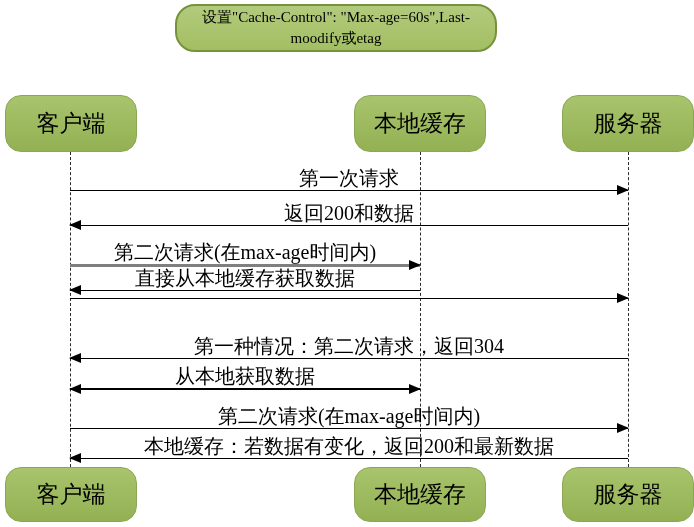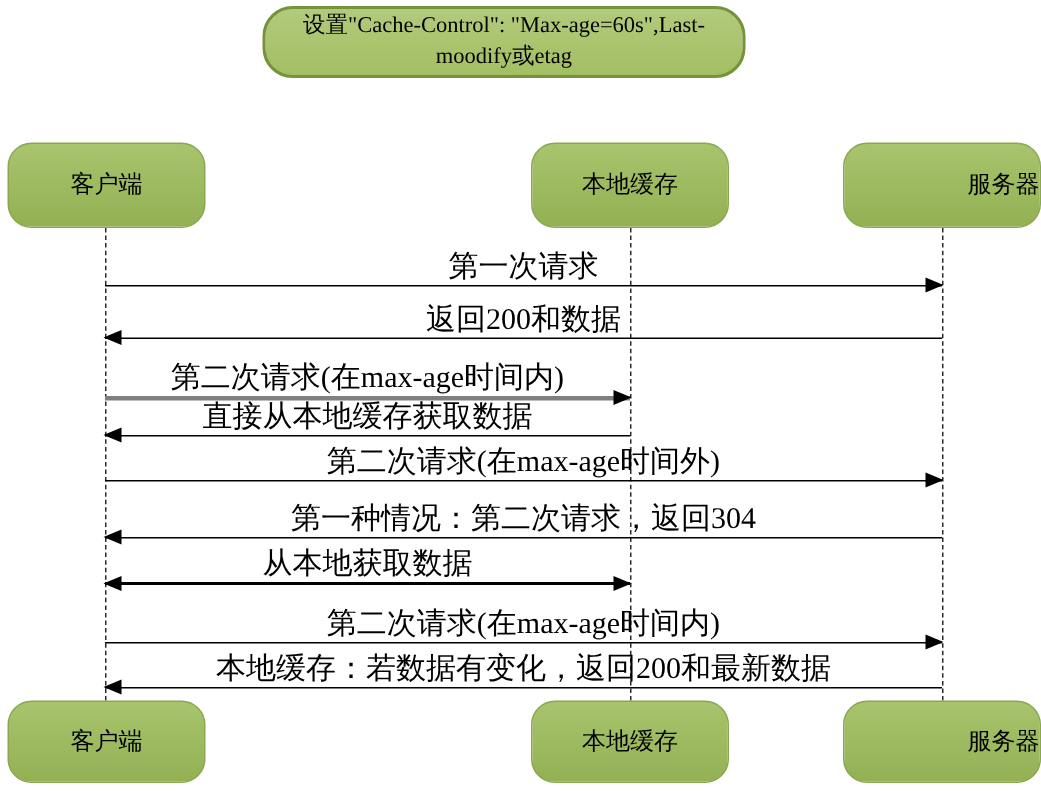--- a/index.html
+++ b/index.html
@@ -28,25 +28,25 @@
   .title-note span { display:block; white-space:nowrap; }
 
   
   .actor-box {
     position:absolute;
     width:132px; height:57px;
     background:linear-gradient(#a8c46d,#93b153);
     border:1px solid #8aa854;
     border-radius:16px;
     display:flex; align-items:center; justify-content:center;
-    font-size:16px;
+    font-size:23px;
   }
   .client-x { left:5px; }
   .cache-x  { left:354px;text-align:right; }
-  .server-x { left:562px;justify-content:flex-end; }
+  .server-x { left:562px; }
   .row-top    { top:95px; }
   .row-bottom { top:467px; height:55px; }
 
   
   .lifeline {
     position:absolute; top:152px; height:315px; width:0;
     border-left:1px dashed #2b2b2b;
   }
   .ll-client { left:70px; }
   .ll-cache  { left:420px; }
@@ -120,21 +120,20 @@
     <div class="lbl">第二次请求(在max-age时间内)</div>
     <div class="line"></div>
   </div>
 
   <div class="msg span-ck dir-left" style="top:268px">
     <div class="lbl">直接从本地缓存获取数据</div>
     <div class="line"></div>
   </div>
 
   <div class="msg span-cs dir-right" style="top:298px">
-    <div class="lbl">第二次请求(在max-age时间外)</div>
     <div class="line"></div>
   </div>
 
   <div class="msg span-cs dir-left" style="top:336px">
     <div class="lbl">第一种情况：第二次请求，返回304</div>
     <div class="line"></div>
   </div>
 
   <div class="msg span-ck dir-both thick" style="top:366px">
     <div class="lbl">从本地获取数据</div>

